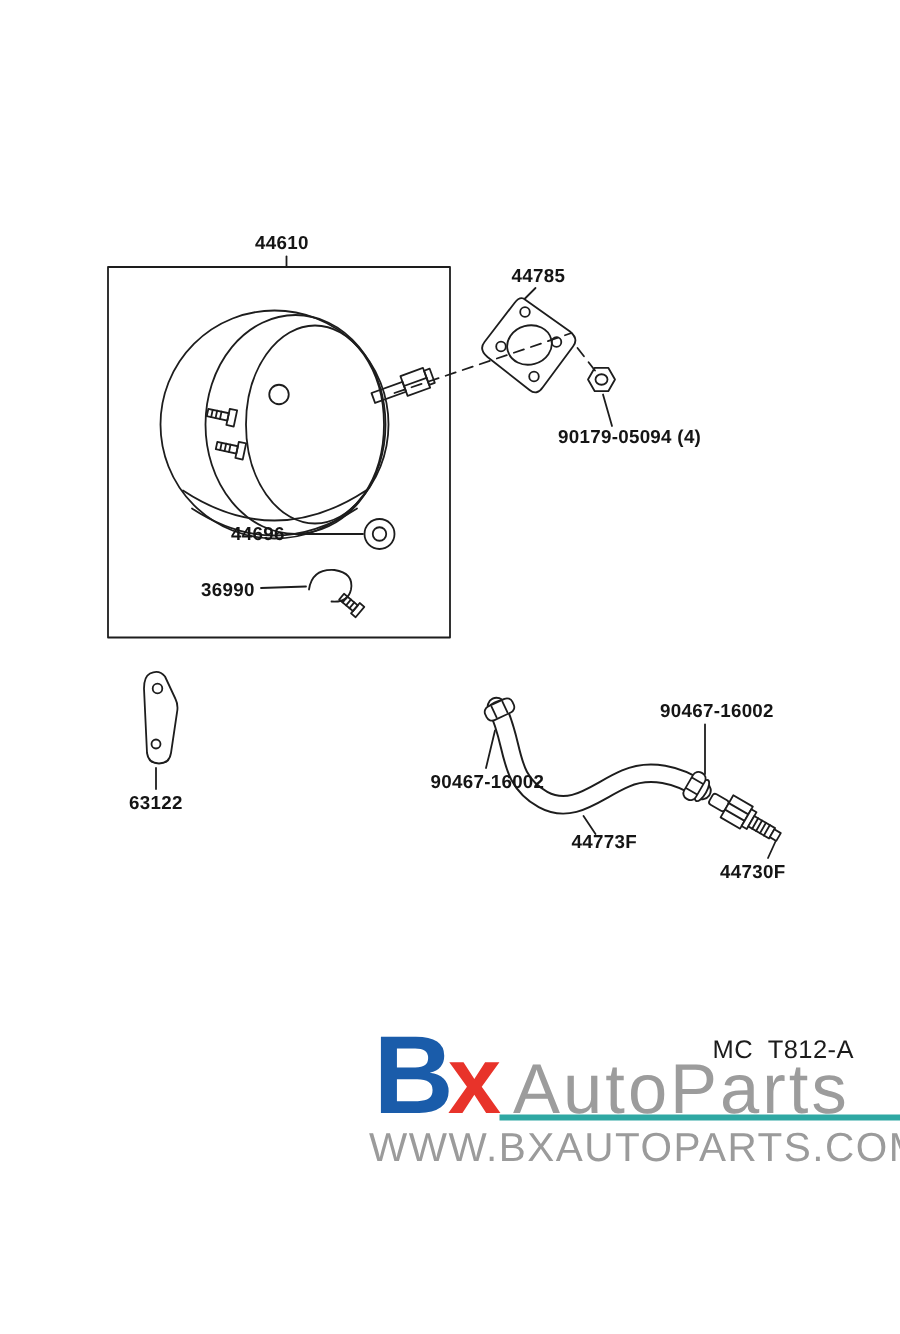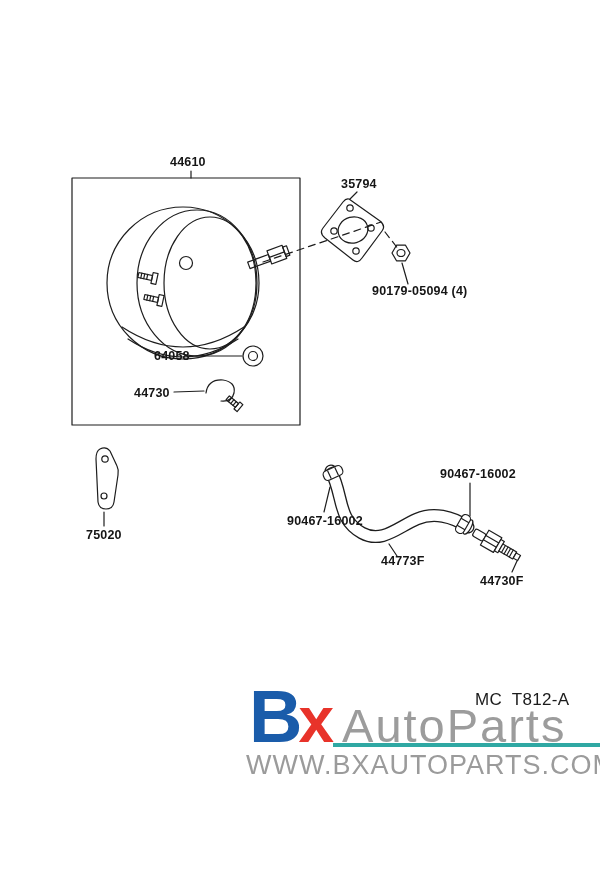--- a/index.html
+++ b/index.html
@@ -143,25 +143,25 @@
         <path d="M104 512 V526"></path>
         <path d="M470 483 V516"></path>
         <path d="M324 512 L330 487"></path>
         <path d="M397 556 L389 544"></path>
         <path d="M512 572 L517 561"></path>
       </g>
     </g>
   </svg>
 
   <div class="lbl" style="left:170px;top:155px">44610</div>
-  <div class="lbl" style="left:341px;top:177px">35794</div>
+  <div class="lbl" style="left:341px;top:177px">44785</div>
   <div class="lbl" style="left:372px;top:284px">90179-05094 (4)</div>
-  <div class="lbl" style="left:154px;top:349px">64058</div>
-  <div class="lbl" style="left:134px;top:386px">44730</div>
-  <div class="lbl" style="left:86px;top:528px">75020</div>
+  <div class="lbl" style="left:154px;top:349px">44696</div>
+  <div class="lbl" style="left:134px;top:386px">36990</div>
+  <div class="lbl" style="left:86px;top:528px">63122</div>
   <div class="lbl" style="left:440px;top:467px">90467-16002</div>
   <div class="lbl" style="left:287px;top:514px">90467-16002</div>
   <div class="lbl" style="left:381px;top:554px">44773F</div>
   <div class="lbl" style="left:480px;top:574px">44730F</div>
 
   <div class="catalog">MC  T812-A</div>
 
   <div class="logo-row">
     <span class="logo-b" style="color: rgb(26, 92, 170);">B</span>
     <span class="logo-x" style="color: rgb(232, 51, 42);">x</span>

